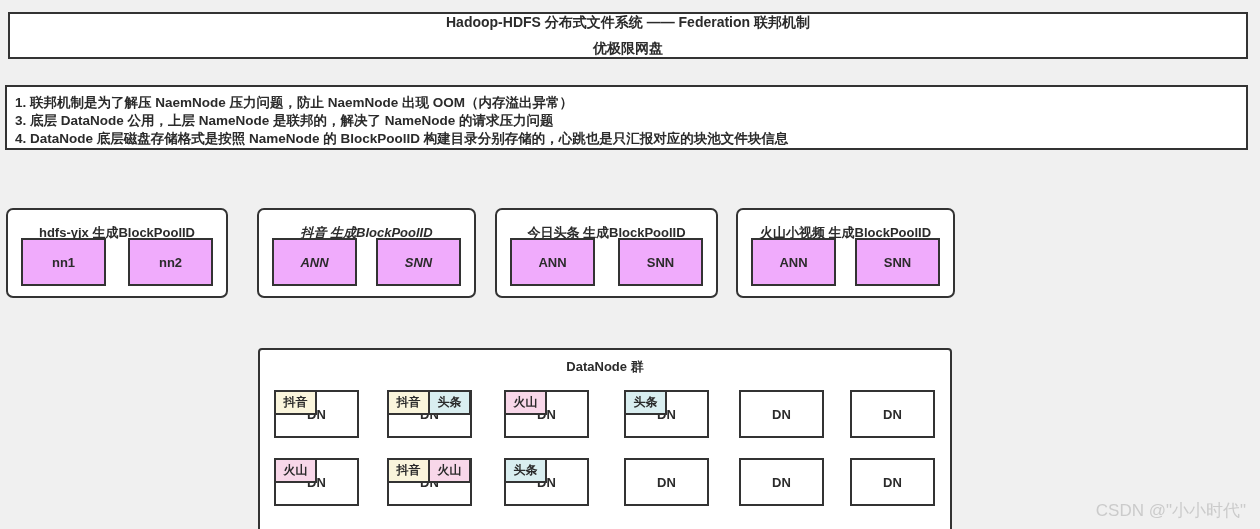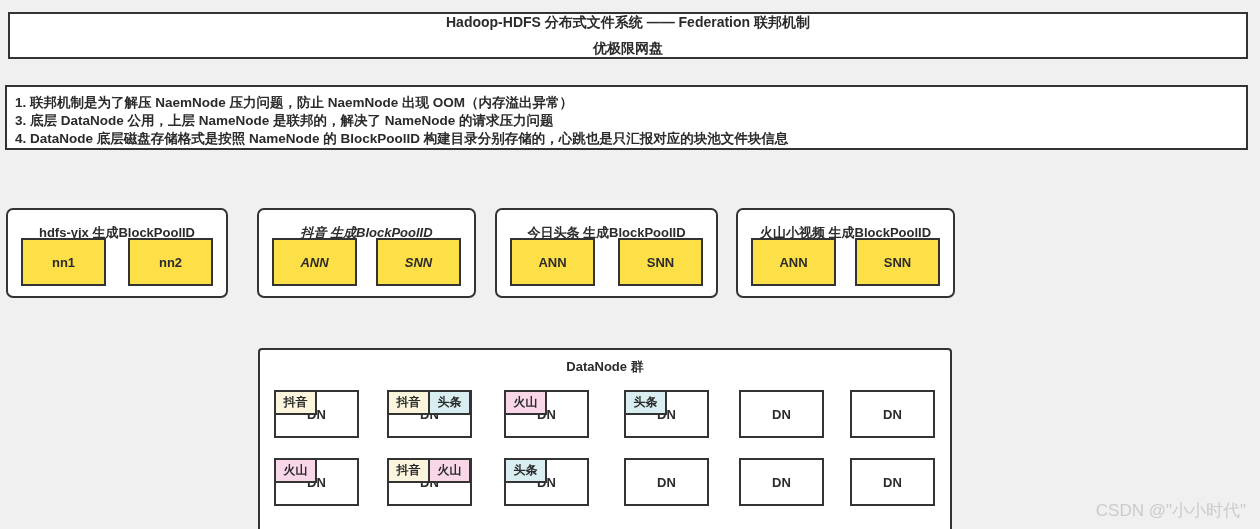--- a/index.html
+++ b/index.html
@@ -35,21 +35,21 @@
   .fed-title {
     text-align: center; font-weight: bold; font-size: 13px;
     padding-top: 14px; white-space: nowrap;
   }
   .fed-nodes {
     position: absolute; left: 0; top: 28px; width: 100%;
     display: flex; justify-content: space-between; padding: 0 13px;
   }
   .node-box {
     width: 85px; height: 48px; border: 2px solid var(--line, #333);
-    background: #fde047; display: flex; align-items: center; justify-content: center;
+    background: #f0abfc; display: flex; align-items: center; justify-content: center;
     font-weight: bold; font-size: 13px;
   }
 
   
   .dn-group {
     left: 258px; top: 348px; width: 694px; height: 194px; border-radius: 4px;
   }
   .dn-group-title {
     text-align: center; font-weight: bold; font-size: 13px; padding-top: 8px;
   }

